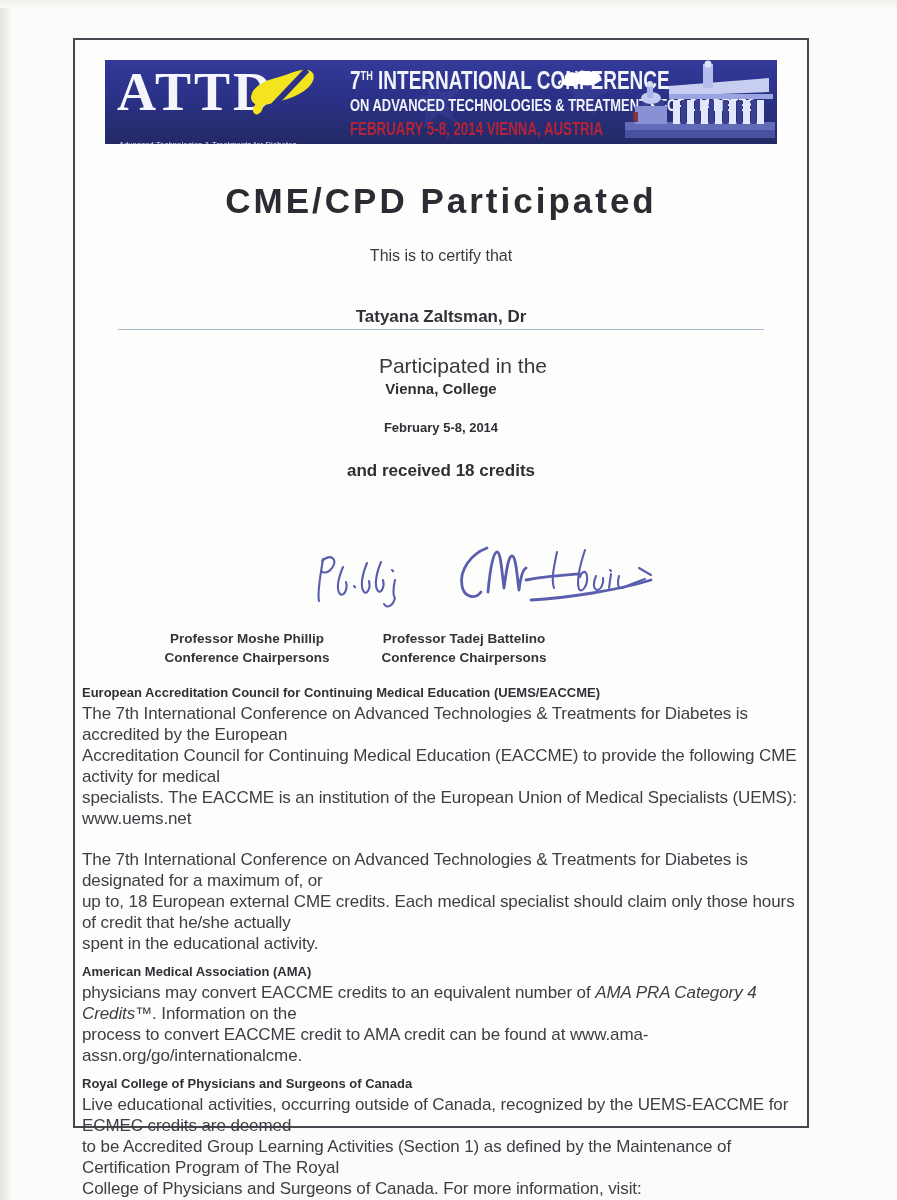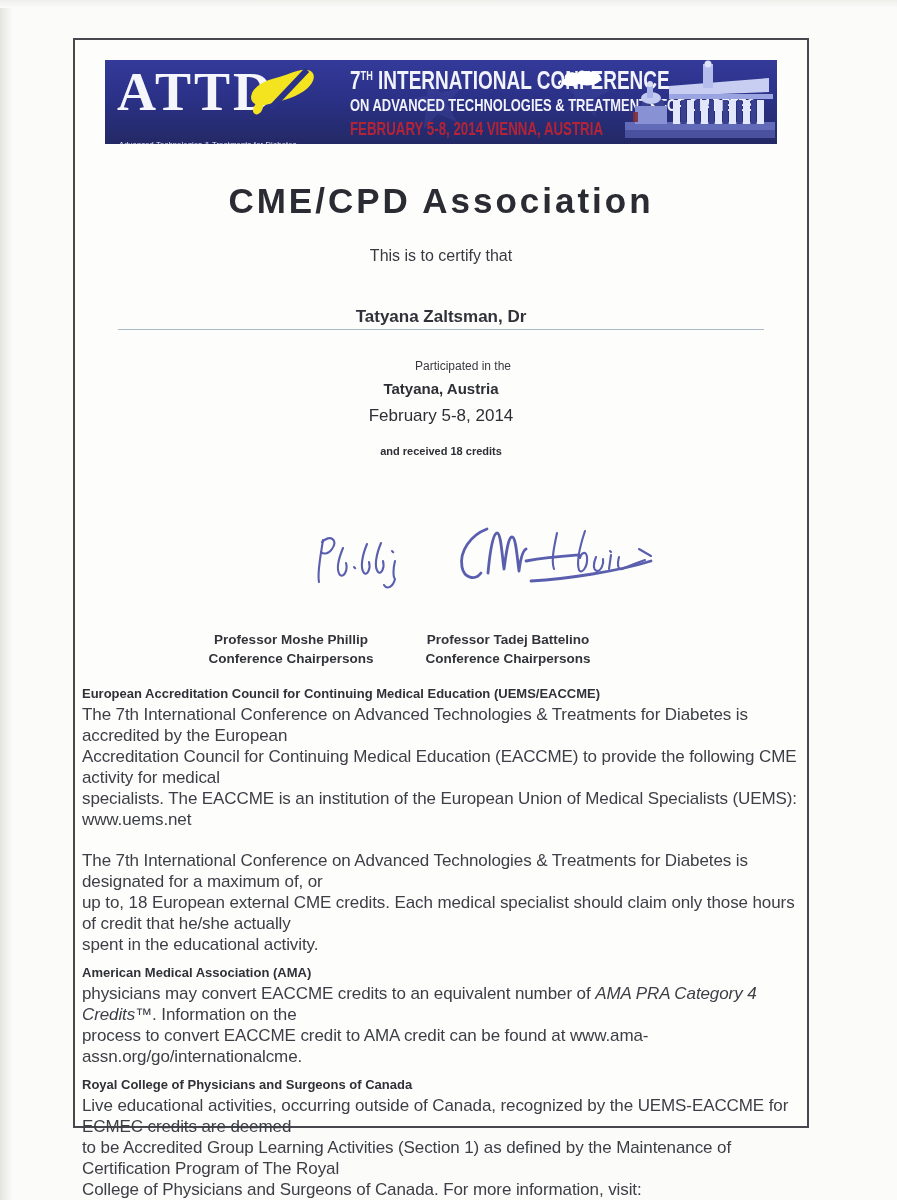--- a/index.html
+++ b/index.html
@@ -50,35 +50,35 @@
   .building{position:absolute;right:0;top:0;}
 
   
   .title{
     margin:38px 0 0;font-size:35px;line-height:38px;font-weight:700;
     letter-spacing:3px;color:#2b2c33;
   }
   .certify{margin-top:26px;font-size:16px;line-height:20px;color:#393a41;}
   .recipient{margin-top:40px;font-size:17px;line-height:22px;font-weight:700;color:#313239;}
   .name-line{margin:1px auto 0;width:646px;border-top:1px solid #a9bac8;height:0;}
-  .participated{margin-top:26px;font-size:12px;line-height:20px;color:#393a41;padding-left:44px;}
+  .participated{margin-top:26px;font-size:21px;line-height:20px;color:#393a41;padding-left:44px;}
   .conf-title{margin-top:27px;font-size:20px;line-height:26px;font-weight:700;color:#2e2f36;}
   .loc{margin-top:2px;font-size:15px;line-height:21px;font-weight:700;color:#2e2f36;}
-  .dates{margin-top:6px;font-size:17px;line-height:21px;font-weight:400;color:#2e2f36;}
-  .credits{margin-top:15px;font-size:11px;line-height:21px;font-weight:700;color:#2e2f36;}
+  .dates{margin-top:18px;font-size:13px;line-height:21px;font-weight:700;color:#2e2f36;}
+  .credits{margin-top:22px;font-size:17px;line-height:21px;font-weight:700;color:#2e2f36;}
   .pre{white-space:pre-line;}
 
   .sigs{position:relative;margin-top:48px;height:100px;}
   .sig{position:absolute;}
   .sig-left{left:232px;top:22px;}
   .sig-right{left:358px;top:9px;}
   .sig path{fill:none;stroke:#5a5eae;stroke-width:2.1;stroke-linecap:round;stroke-linejoin:round;}
   .sig .thick{stroke-width:2.8;}
 
-  .profs{margin-top:20px;padding-left:116px;display:flex;}
+  .profs{margin-top:0;padding-left:72px;display:flex;}
   .prof{font-size:13.5px;line-height:19px;font-weight:700;color:#33343b;}
   .prof-1{width:200px;}
   .prof-2{width:210px;margin-left:12px;}
 
   .sections{margin-top:15px;padding:0 7px;text-align:left;}
   .sec-heading{font-size:13px;line-height:21px;font-weight:700;color:#303138;}
   .h-gap{margin-top:7px;}
   .para{font-size:17px;line-height:21px;letter-spacing:-.1px;color:#3d3e46;}
   .p-gap{margin-top:20px;}
   .it{font-style:italic;}
@@ -151,30 +151,30 @@
       <rect x="18" y="46" width="32" height="18" fill="#8791d4"></rect>
       <path d="M24 46 a5 7 0 0 1 10 0 Z" fill="#39408f"></path>
       <path d="M38 46 a5 7 0 0 1 10 0 Z" fill="#39408f"></path>
       <ellipse cx="34" cy="38" rx="10" ry="6" fill="#c3cbf0"></ellipse>
       <rect x="30" y="26" width="6" height="12" fill="#aab4e8"></rect>
       <circle cx="33" cy="24" r="3" fill="#d8ddf8"></circle>
       <rect x="16" y="52" width="5" height="10" fill="#7e2f3c" opacity=".9"></rect>
     </svg>
   </div>
 
-  <h1 class="title">CME/CPD Association</h1>
+  <h1 class="title">CME/CPD Participated</h1>
 
   <div class="certify">This is to certify that</div>
 
   <div class="recipient">Tatyana Zaltsman, Dr</div>
   <div class="name-line"></div>
 
   <div class="participated">Participated in the</div>
 
-  <div class="loc">Tatyana, Austria</div>
+  <div class="loc">Vienna, College</div>
   <div class="dates">February 5-8, 2014</div>
   <div class="credits">and received 18 credits</div>
 
   <div class="sigs">
     <svg class="sig sig-left" width="132" height="64" viewBox="0 0 132 64">
       <path d="M16 8 C14 22 10 40 12 50"></path>
       <path d="M15 10 C24 2 31 8 25 17 C21 23 16 22 14 20"></path>
       <path d="M36 16 C31 28 29 38 33 43 C37 46 41 38 39 31"></path>
       <path d="M47 35 l1.2 1.2"></path>
       <path d="M60 12 C55 24 53 36 57 41 C60 44 64 37 62 30"></path>

